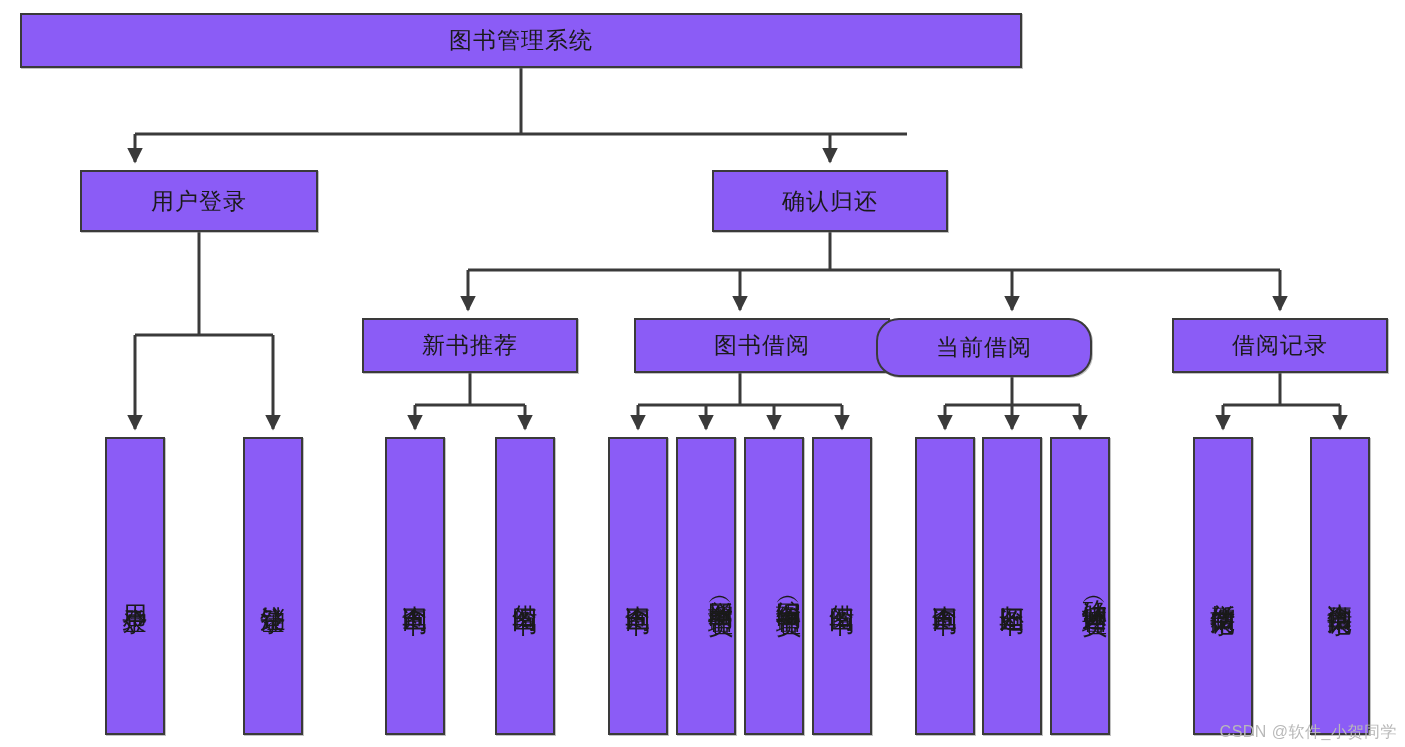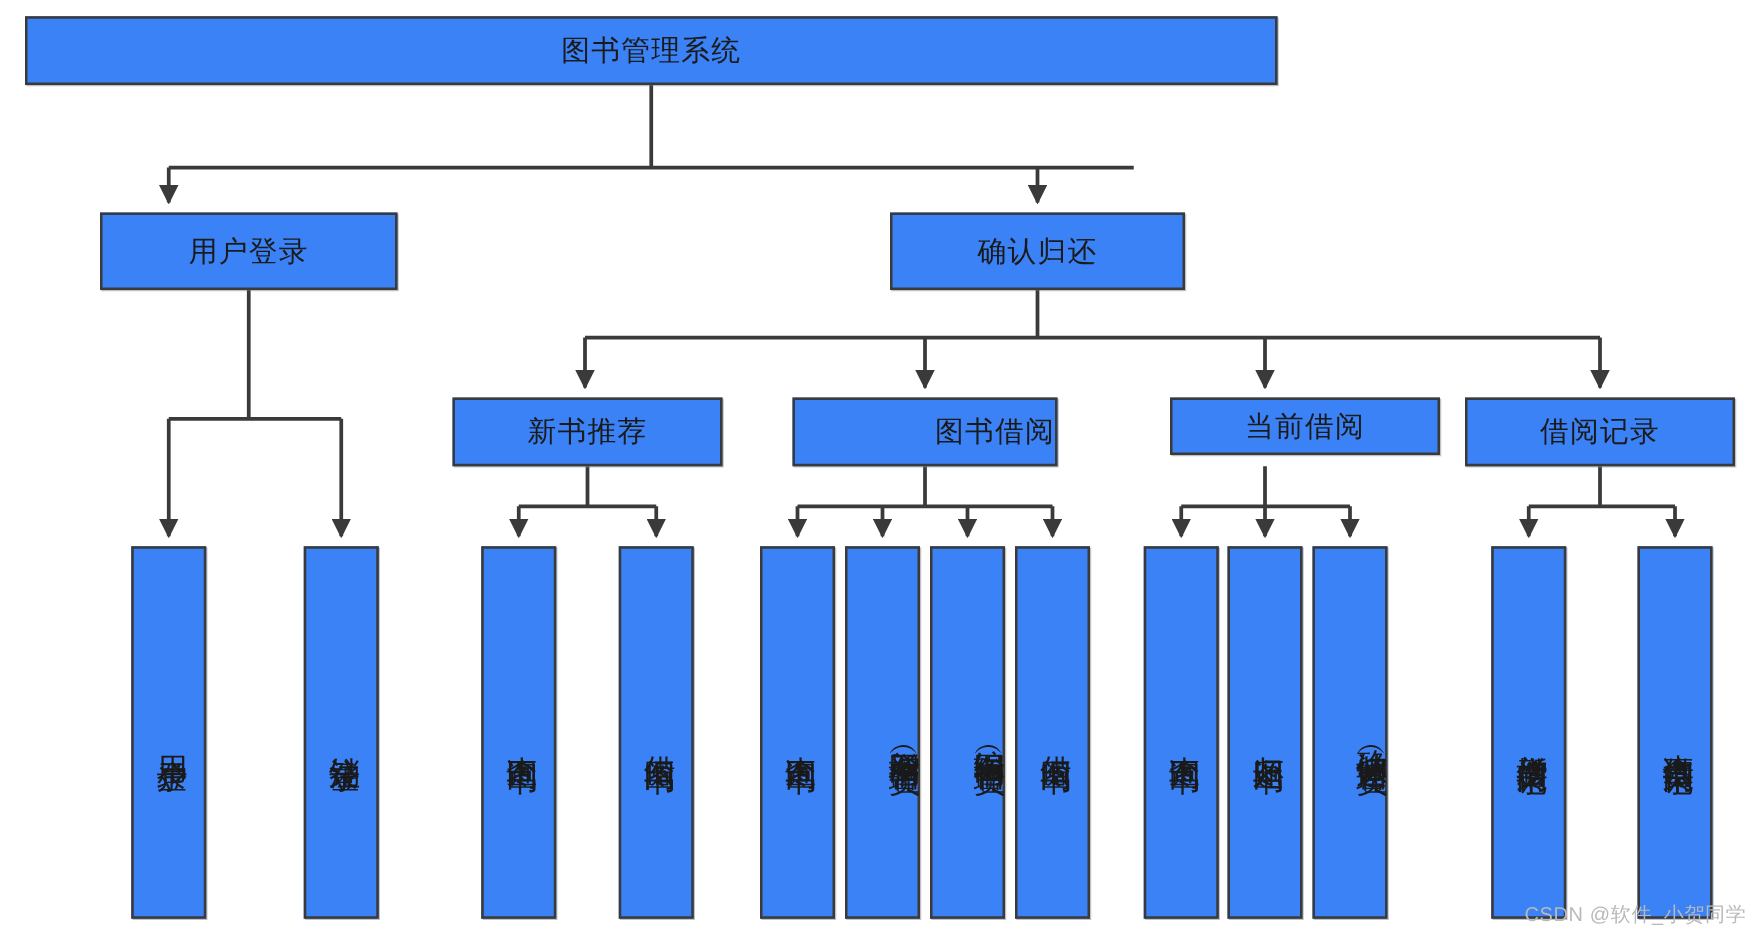--- a/index.html
+++ b/index.html
@@ -20,27 +20,26 @@
   #wires {
     position: absolute;
     left: 0; top: 0;
     width: 1405px;
     height: 747px;
   }
   .node {
     position: absolute;
     box-sizing: border-box;
     border: 2.5px solid #3a3a3a;
-    background: #3b82f6;
+    background: #8b5cf6;
     display: flex;
     align-items: center;
     justify-content: center;
     color: #1a1a1a;
     box-shadow: 1px 1px 0 rgba(120,120,120,0.45);
-    font-family: Liberation Mono, monospace;
   }
   .node.horiz {
     font-size: 23px;
     letter-spacing: 1px;
   }
   .node.vert {
     writing-mode: vertical-rl;
     text-orientation: upright;
     font-size: 25px;
     line-height: 1.05;
@@ -128,24 +127,24 @@
   <div class="node horiz" style="left:80px; top:170px; width:238px; height:62px;">
     <span class="node-label">用户登录</span>
   </div>
   <div class="node horiz" style="left:712px; top:170px; width:236px; height:62px;">
     <span class="node-label">确认归还</span>
   </div>
 
   <div class="node horiz" style="left:362px; top:318px; width:216px; height:55px;">
     <span class="node-label">新书推荐</span>
   </div>
-  <div class="node horiz" style="left:634px; top:318px; width:212px; height:55px;justify-content:flex-end;">
+  <div class="node horiz" style="left:634px; top:318px; width:256px; height:55px;">
     <span class="node-label">图书借阅</span>
   </div>
-  <div class="node horiz" style="left:936px; top:318px; width:216px; height:46px;">
+  <div class="node horiz" style="left:876px; top:318px; width:216px; height:59px;border-radius:23px;">
     <span class="node-label">当前借阅</span>
   </div>
   <div class="node horiz" style="left:1172px; top:318px; width:216px; height:55px;">
     <span class="node-label">借阅记录</span>
   </div>
 
   <div class="node vert mid" style="left:105px; top:437px; width:60px; height:298px;">
     <span class="node-label">用户登录</span>
   </div>
   <div class="node vert mid" style="left:243px; top:437px; width:60px; height:298px;">

